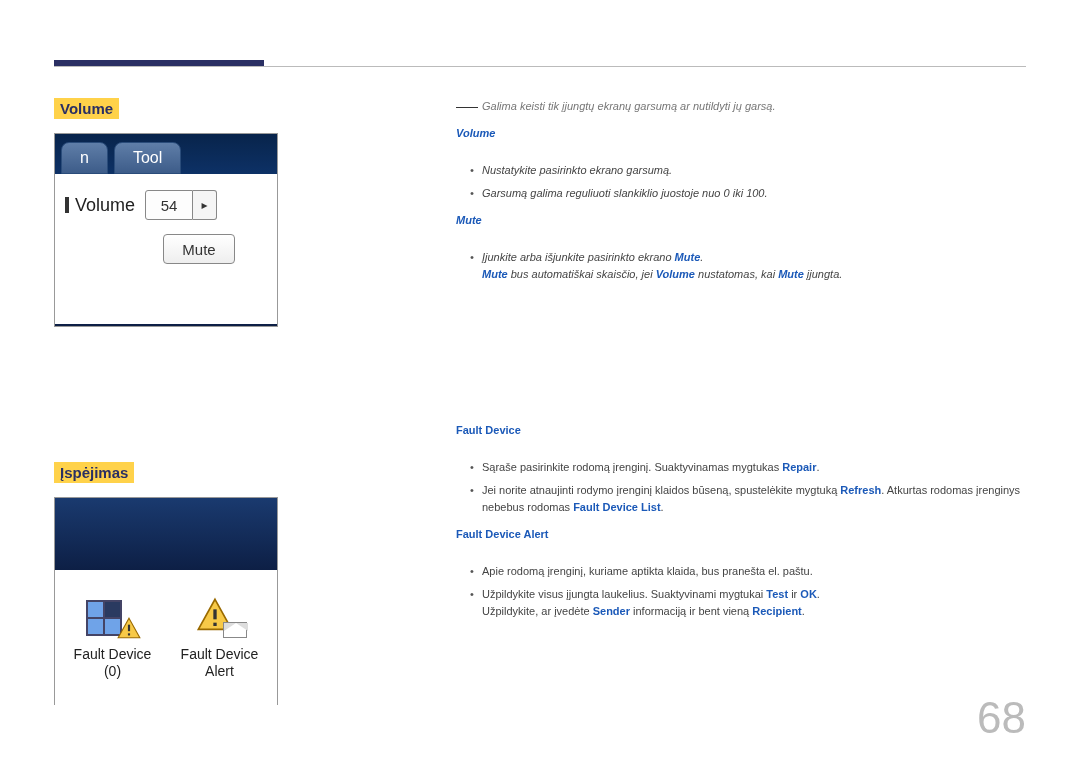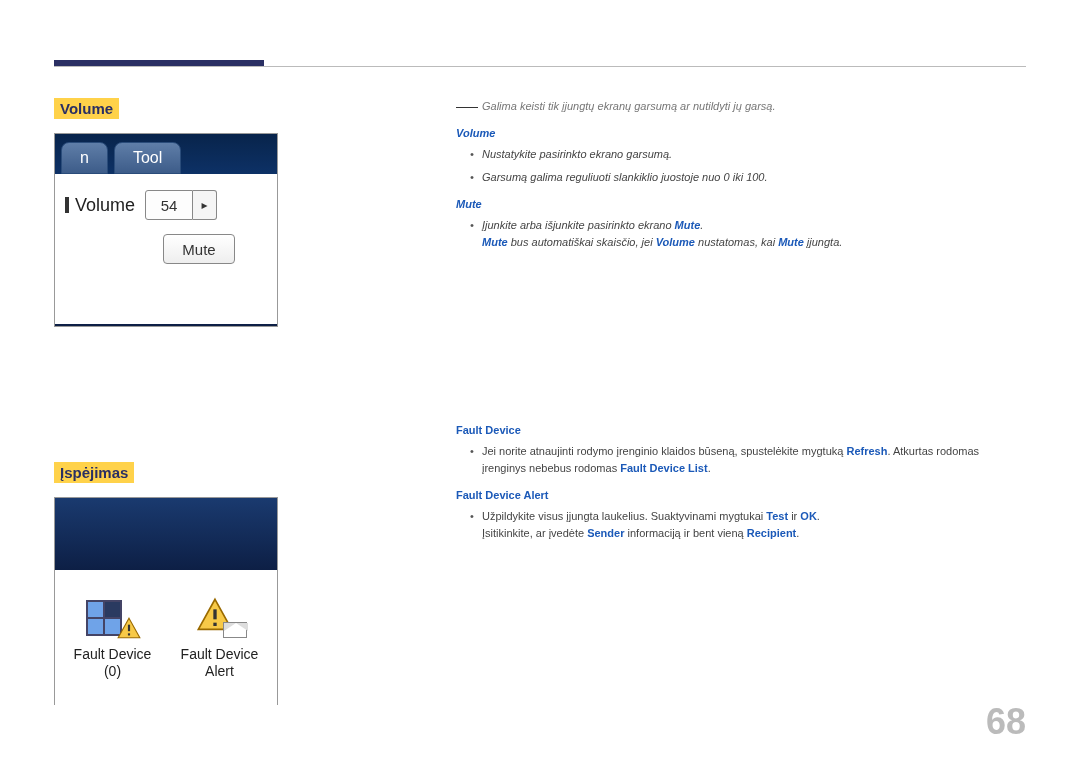--- a/index.html
+++ b/index.html
@@ -12,24 +12,24 @@
   .left-col { position: absolute; left: 0; width: 224px; }
   .right-col { position: absolute; left: 402px; right: 0; top: 0; font-size: 11px; line-height: 1.55; color: #555; }
   .sect1-left { top: 0; }
   .sect1-right { top: 0; font-style: italic; }
   .sect2-left { top: 320px; margin-top: 44px; }
   .sect2-right { top: 320px; }
   .note-dash { display:inline-block; width:22px; height:1px; background:#333; vertical-align:middle; margin-right:4px; }
   .note { color:#777; font-size:11px; }
   .kw { color:#1b59b8; font-weight:bold; }
   .bold-heading { color:#1b59b8; font-weight:bold; font-size:11px; margin-top:10px; margin-bottom:4px; }
-  ul.bullets { list-style: none; padding-left: 14px; margin: 4px 0 10px 0; }
+  ul.bullets { list-style: none; padding-left: 14px; margin: 20px 0 10px 0; }
   ul.bullets li { position: relative; padding-left: 12px; margin-bottom: 6px; font-size: 11px; color:#444; }
   ul.bullets li::before { content: "•"; position:absolute; left:0; color:#555; }
-  .page-number { position:absolute; right:54px; bottom:20px; font-size: 36px; color:#bbb; font-weight:700; }
+  .page-number { position:absolute; right:54px; bottom:20px; font-size: 44px; color:#bbb; font-weight:400; }
 
   
   .shot { width: 224px; border: 1px solid #999; background: linear-gradient(#1a3a6f, #0d1f45); }
   .shot1 { height: 194px; }
   .tabbar { height: 40px; display:flex; align-items:flex-end; background: linear-gradient(#08244b,#0d3166); padding:0 6px; }
   .tab { background: linear-gradient(#5f7ea8,#3d5c89); color:#fff; font-size:16px; padding:6px 18px; border-radius:8px 8px 0 0; margin-right:6px; border:1px solid #2a4c7a; }
   .shot-body { background:#fff; padding:16px 10px; height:150px; }
   .vol-row { display:flex; align-items:center; gap:10px; margin-bottom:14px; }
   .vol-label { font-size:18px; color:#222; display:flex; align-items:center; gap:4px; }
   .vol-label::before { content:""; display:inline-block; width:4px; height:16px; background:#333; margin-right:2px; }
@@ -142,33 +142,38 @@
             <span>Alert</span>
           </div>
         </div>
       </div>
     </div>
 
     <div class="right-col sect2-right">
       <div class="bold-heading" style="margin-top:4px;">Fault Device</div>
       <ul class="bullets">
         <li>
-          <span>Jei norite atnaujinti rodymo įrenginio klaidos būseną, spustelėkite mygtuką </span>
+          <span>Sąraše pasirinkite rodomą įrenginį. Suaktyvinamas mygtukas </span>
+          <span class="kw">Repair</span><span>.</span>
+        </li>
+        <li>
+          <span>Jei norite atnaujinti rodymo įrenginį klaidos būseną, spustelėkite mygtuką </span>
           <span class="kw">Refresh</span><span>. Atkurtas rodomas įrenginys nebebus rodomas </span>
           <span class="kw">Fault Device List</span><span>.</span>
         </li>
       </ul>
       <div class="bold-heading">Fault Device Alert</div>
       <ul class="bullets">
+        <li>Apie rodomą įrenginį, kuriame aptikta klaida, bus pranešta el. paštu.</li>
         <li>
           <span>Užpildykite visus įjungta laukelius. Suaktyvinami mygtukai </span>
           <span class="kw">Test</span>
           <span> ir </span>
           <span class="kw">OK</span><span>.</span><br>
-          <span>Įsitikinkite, ar įvedėte </span>
+          <span>Užpildykite, ar įvedėte </span>
           <span class="kw">Sender</span>
           <span> informaciją ir bent vieną </span>
           <span class="kw">Recipient</span><span>.</span>
         </li>
       </ul>
     </div>
 
   </div>
 
   <div class="page-number">68</div>

